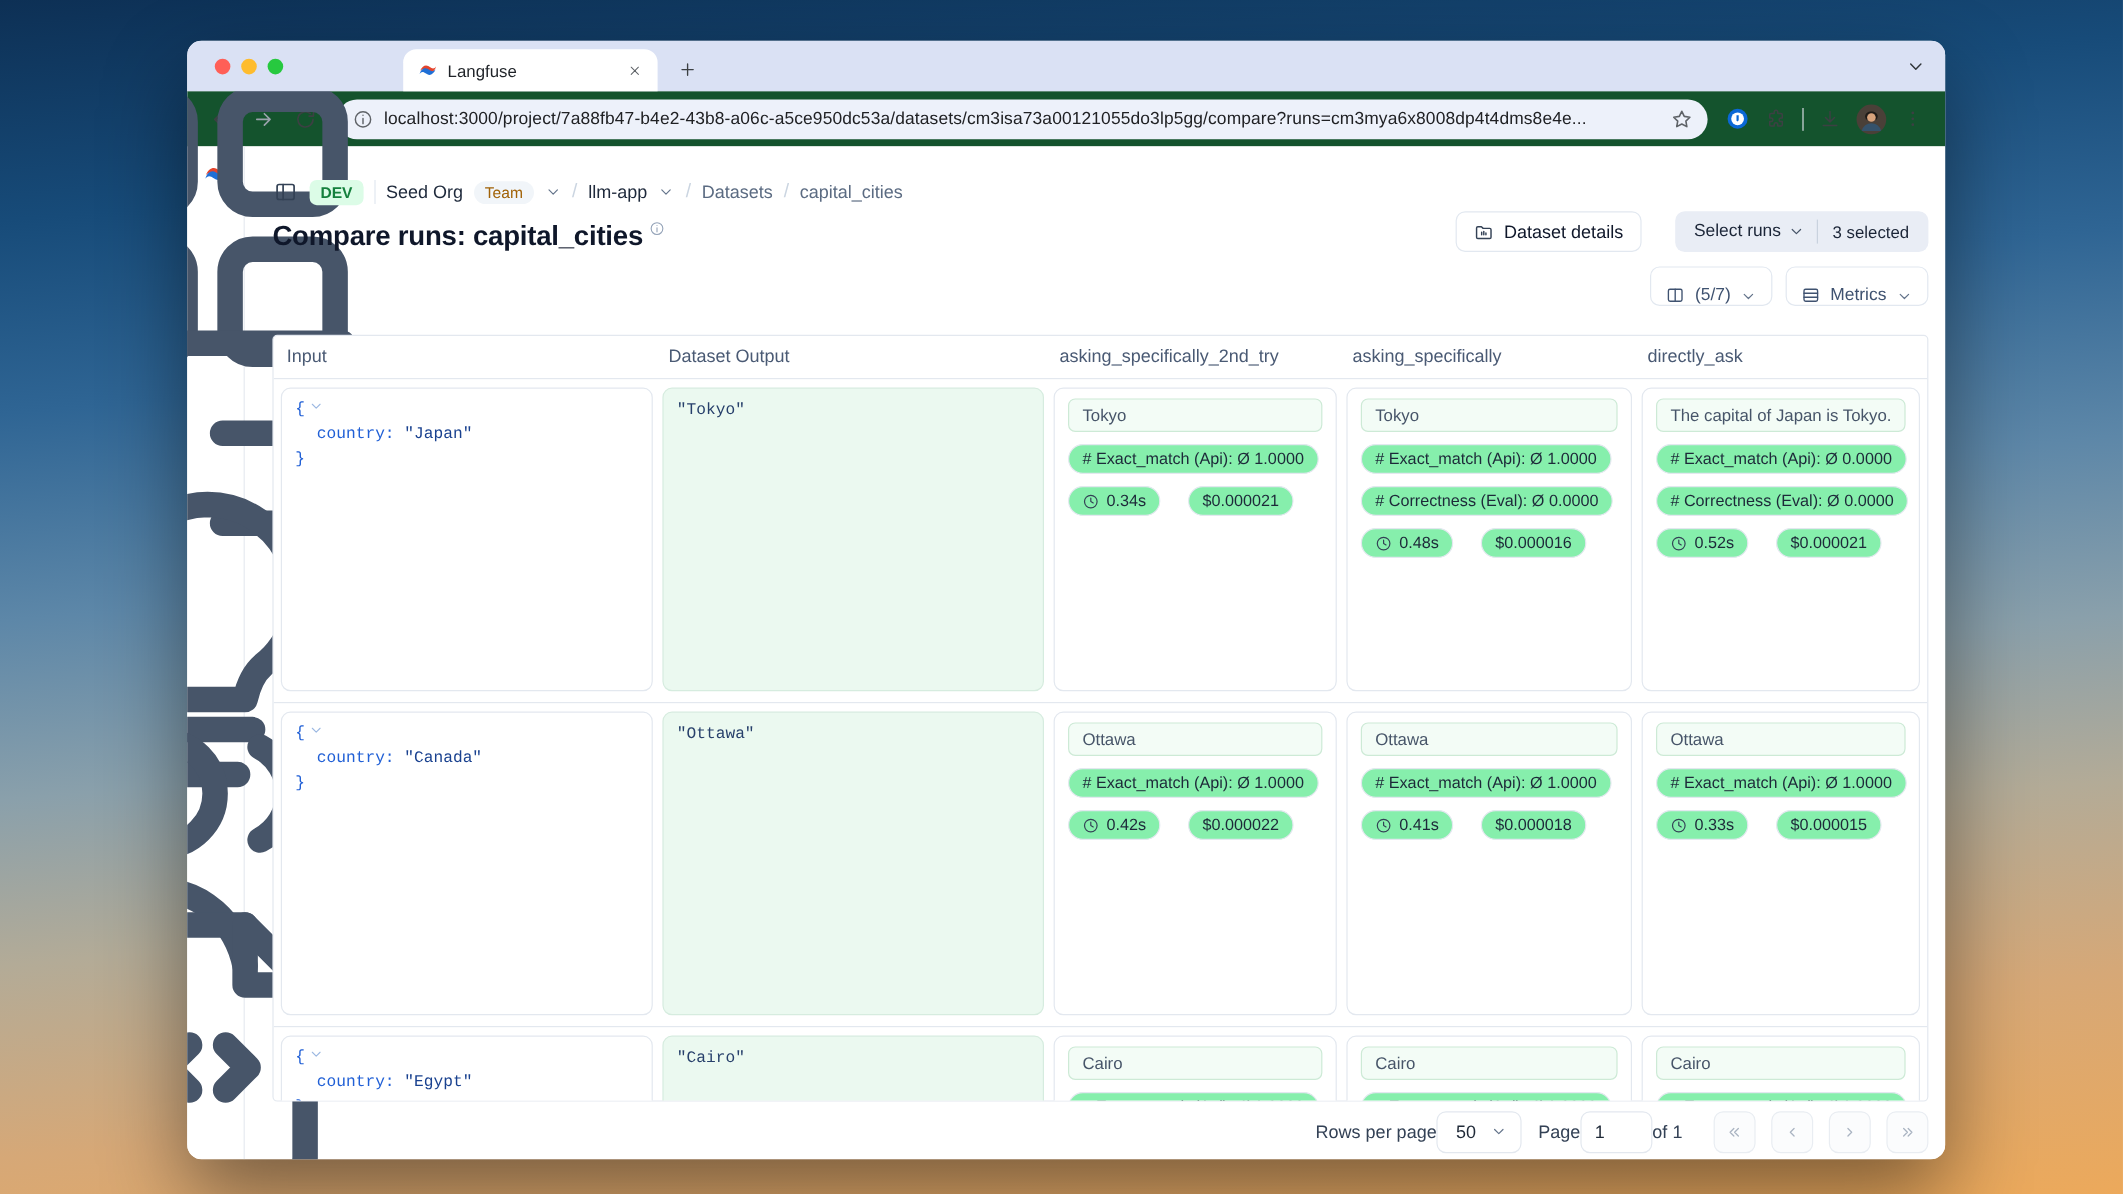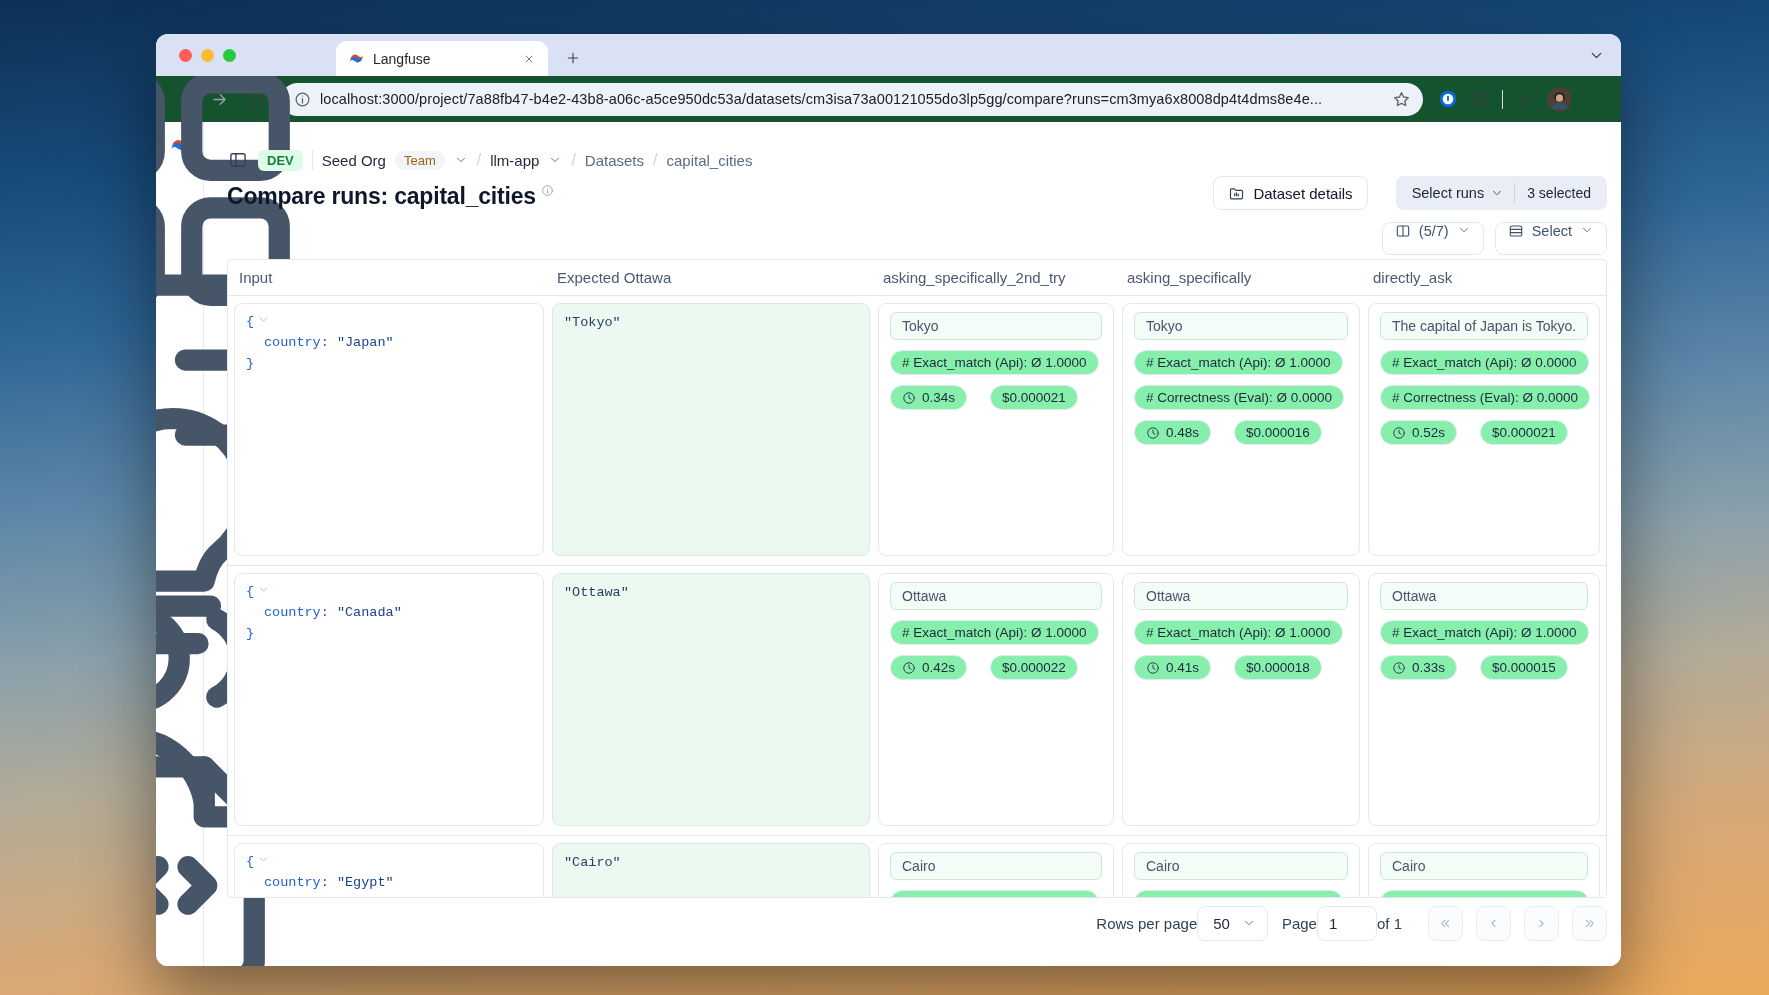--- a/index.html
+++ b/index.html
@@ -66,27 +66,27 @@
     border-radius:8px;background:#fff;font-size:15px;font-weight:500;color:#0f172a;white-space:nowrap}
   .btn .bic{width:17px;height:17px;color:#334155}
   .select-runs{display:inline-flex;align-items:center;height:34px;background:#e9edf5;border-radius:8px;
     font-size:14.5px;font-weight:500;color:#1b2537}
   .select-runs .seg1{display:inline-flex;align-items:center;gap:6px;padding:0 10px 0 16px}
   .select-runs .chev{width:14px;height:14px;color:#475569}
   .select-runs .vr{background:#c9d2de}
   .select-runs .seg2{padding:0 16px 0 12px;font-size:14px}
 
   .view-row{display:flex;justify-content:flex-end;gap:11px;margin-top:12px}
-  .vbtn{display:inline-flex;align-items:flex-start;gap:8px;height:33px;padding:0 12px;border:1px solid #e2e8f0;
+  .vbtn{display:inline-flex;align-items:flex-end;gap:8px;height:33px;padding:0 12px;border:1px solid #e2e8f0;
     border-radius:8px;background:#fff;font-size:14.5px;font-weight:500;color:#3f5270}
   .vbtn .bic{width:16px;height:16px;color:#3f5270}
   .vbtn .chev{width:14px;height:14px;color:#64748b}
 
   
-  .table{--cols:310px 318px 236px 238px 1fr;margin-top:4px;border:1px solid #e3e8ef;border-radius:4px;height:639px;overflow:hidden;background:#fff}
+  .table{--cols:310px 318px 236px 238px 1fr;margin-top:24px;border:1px solid #e3e8ef;border-radius:4px;height:639px;overflow:hidden;background:#fff}
   .thead{display:grid;grid-template-columns:var(--cols);column-gap:8px;padding:0 6px;height:36px;align-items:center;border-bottom:1px solid #e3e8ef}
   .th{font-size:15px;color:#4a5a74;padding-left:5px;white-space:nowrap;overflow:hidden}
   .trow{display:grid;grid-template-columns:var(--cols);column-gap:8px;padding:7px 6px 9px;border-bottom:1px solid #e3e8ef}
   .trow.fixed{height:270px}
   .cell{border:1px solid #e3e8ef;border-radius:8px;background:#fff;padding:8px 11px;overflow:hidden;min-width:0}
   .cell.expected{background:#ebf9f0;border-color:#d6ecdf}
   .code{font-family:"Liberation Mono","DejaVu Sans Mono",monospace;font-size:13.5px;line-height:1.55}
   .code .brace,.code .key{color:#2160d6}
   .code .str{color:#19418f}
   .code .indent{padding-left:18px}
@@ -347,33 +347,33 @@
               </svg>
             </span>
         </button>
         <button class="vbtn">
           <span class="ib bic">
               <svg class="ic" viewBox="0 0 24 24" fill="none" stroke="currentColor" stroke-width="1.7" stroke-linecap="round" stroke-linejoin="round">
                 <rect x="3.5" y="4.5" width="17" height="15" rx="2"></rect>
                 <path d="M3.5 9.5h17M3.5 14.5h17"></path>
               </svg>
             </span>
-          <span>Select</span>
+          <span>Metrics</span>
           <span class="ib chev">
               <svg class="ic" viewBox="0 0 24 24" fill="none" stroke="currentColor" stroke-width="1.7" stroke-linecap="round" stroke-linejoin="round">
                 <path d="M6 9l6 6 6-6"></path>
               </svg>
             </span>
         </button>
       </div>
 
       <div class="table">
         <div class="thead" id="thead">
             <div class="th">Input</div>
-            <div class="th">Expected Ottawa</div>
+            <div class="th">Dataset Output</div>
             <div class="th">asking_specifically_2nd_try</div>
             <div class="th">asking_specifically</div>
             <div class="th">directly_ask</div>
           </div>
         <div id="tbody">
             <div class="trow fixed">
               <div class="cell">
                 <div class="code">
                   <div><span class="brace">{</span><span class="ib fold">
                       <svg class="ic" viewBox="0 0 24 24" fill="none" stroke="currentColor" stroke-width="1.7" stroke-linecap="round" stroke-linejoin="round">

